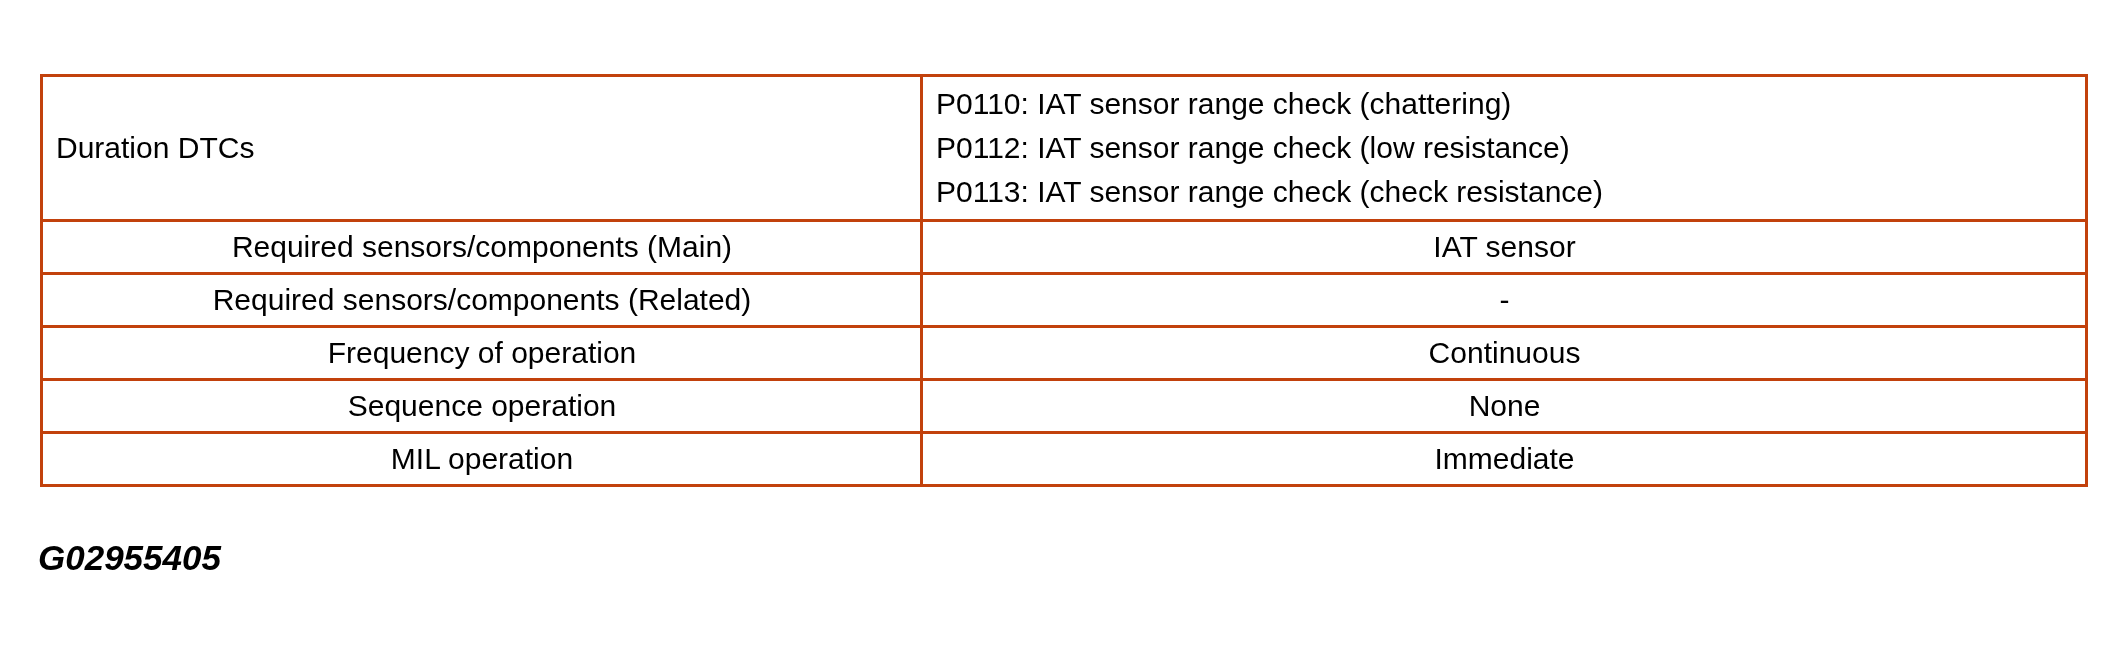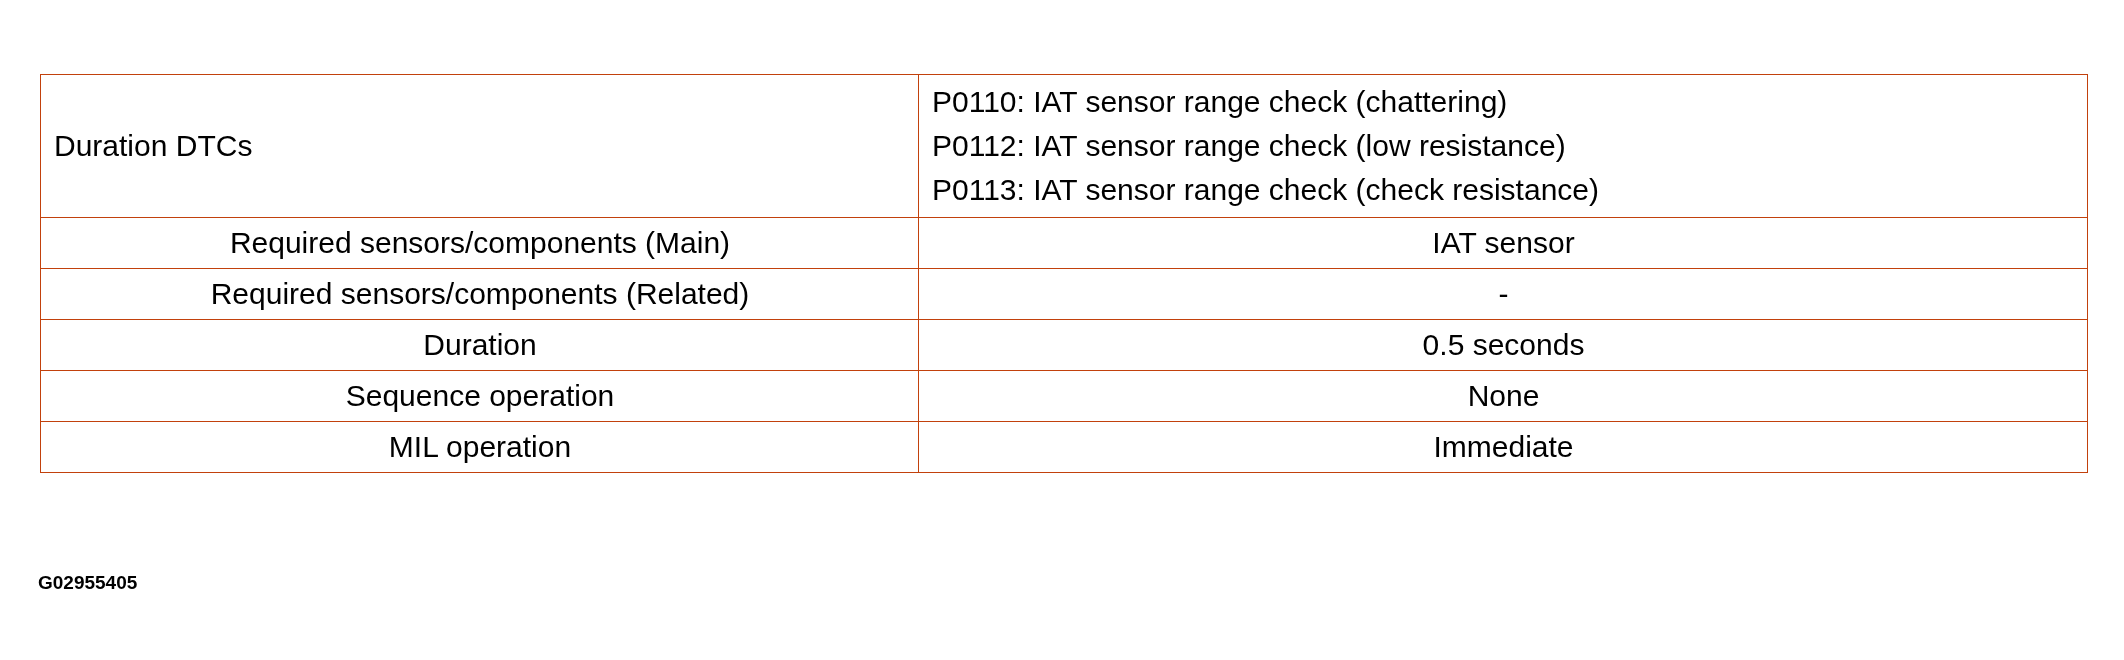--- a/index.html
+++ b/index.html
@@ -20,21 +20,21 @@
     position: absolute;
     left: 40px;
     top: 74px;
     width: 2048px;
     border-collapse: collapse;
     table-layout: fixed;
     font-size: 30px;
     color: #000000;
   }
   table.spec-table td {
-    border: 1px solid #c2410c;
+    border: 3px solid #c2410c;
     vertical-align: middle;
     padding: 2px 12px 2px 13px;
     overflow: hidden;
     white-space: nowrap;
   }
   td.label-cell {
     width: 852px;
   }
   td.value-cell {
     padding-left: 15px;
@@ -46,24 +46,25 @@
   tr.row-single td {
     height: 46px;
     text-align: center;
   }
   .value-line {
     line-height: 44px;
   }
   .figure-id {
     position: absolute;
     left: 38px;
-    top: 572px;
-    font-size: 19px;
+    top: 538px;
+    font-size: 35px;
     font-weight: bold;
     letter-spacing: 0px;
+    font-style: italic;
   }
 </style>
 </head>
 <body>
 
 <div class="canvas">
 
   <table class="spec-table">
     <tbody>
 
@@ -79,25 +80,25 @@
       <tr class="row-single">
         <td class="label-cell">Required sensors/components (Main)</td>
         <td class="value-cell">IAT sensor</td>
       </tr>
 
       <tr class="row-single">
         <td class="label-cell">Required sensors/components (Related)</td>
         <td class="value-cell">-</td>
       </tr>
 
+      <tr class="row-single">
+        <td class="label-cell">Frequency of operation</td>
+        <td class="value-cell">Continuous</td>
+      </tr>
 
-      <tr class="row-single">
-        <td class="label-cell">Duration</td>
-        <td class="value-cell">0.5 seconds</td>
-      </tr>
 
       <tr class="row-single">
         <td class="label-cell">Sequence operation</td>
         <td class="value-cell">None</td>
       </tr>
 
       <tr class="row-single">
         <td class="label-cell">MIL operation</td>
         <td class="value-cell">Immediate</td>
       </tr>

